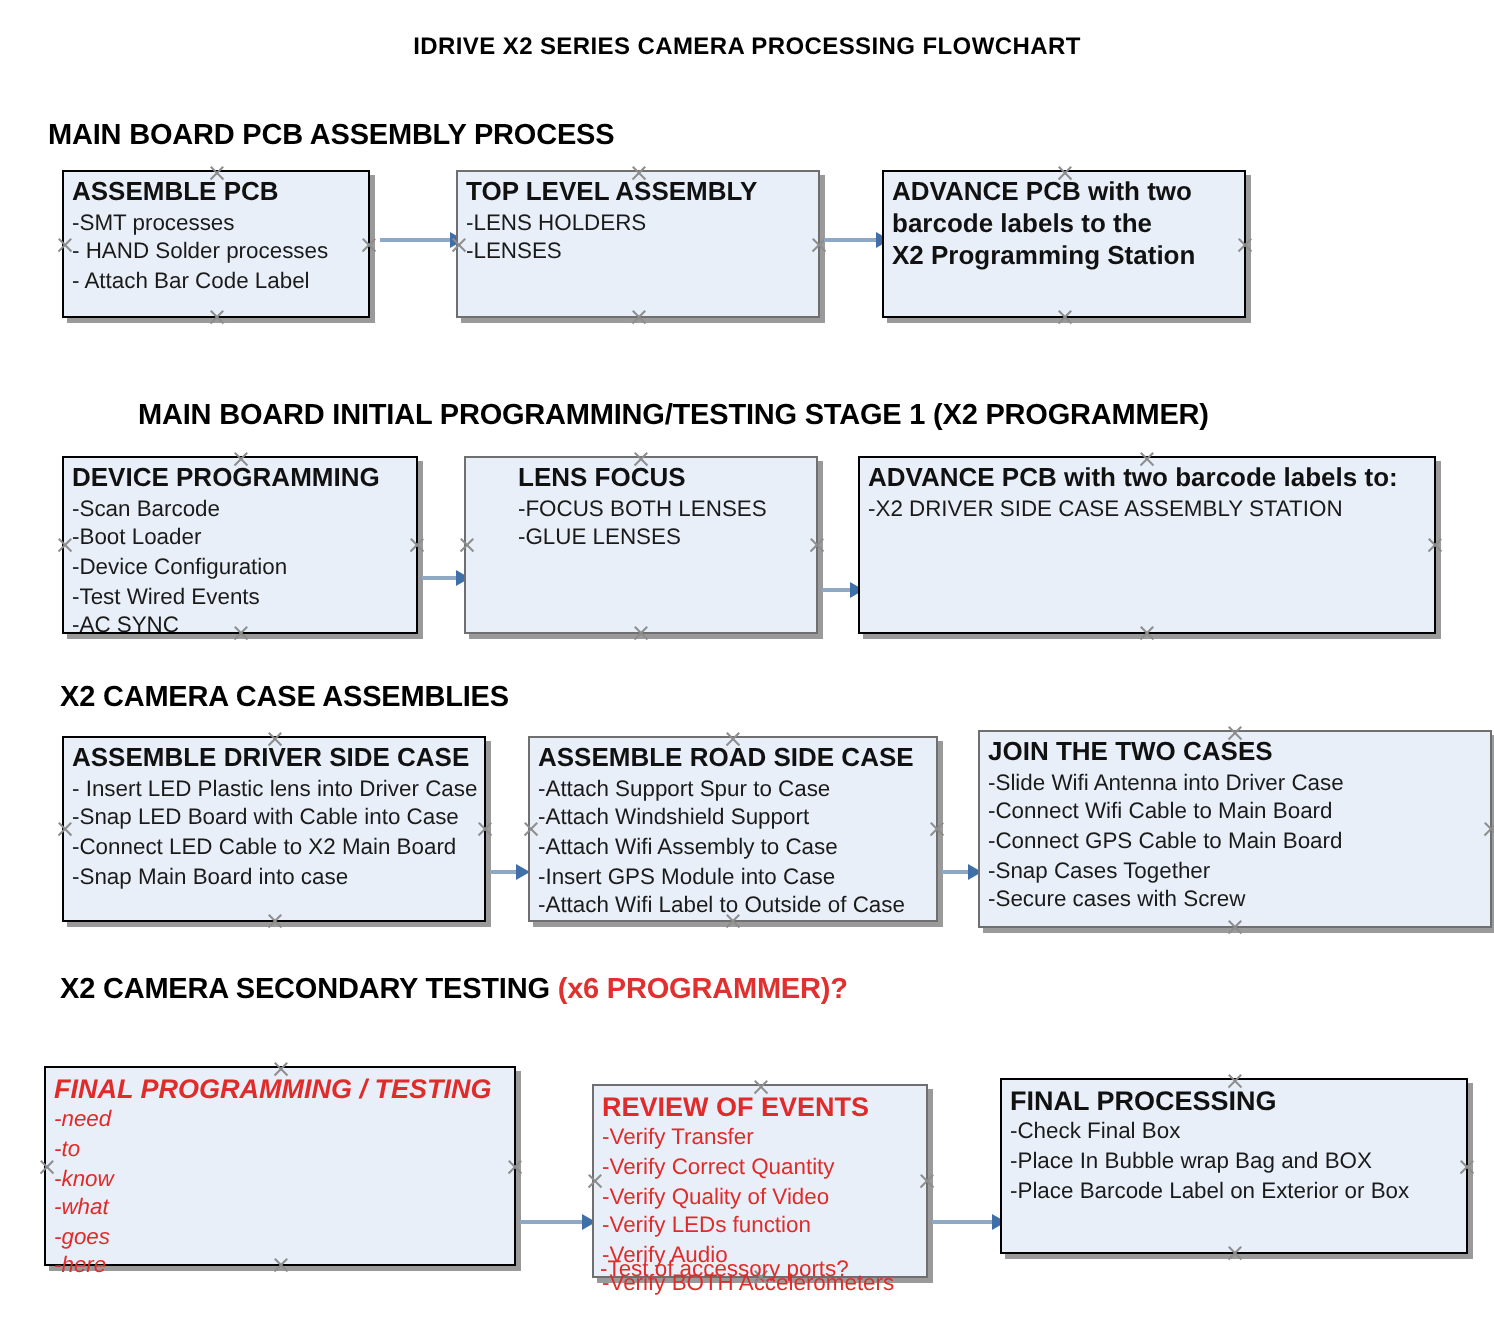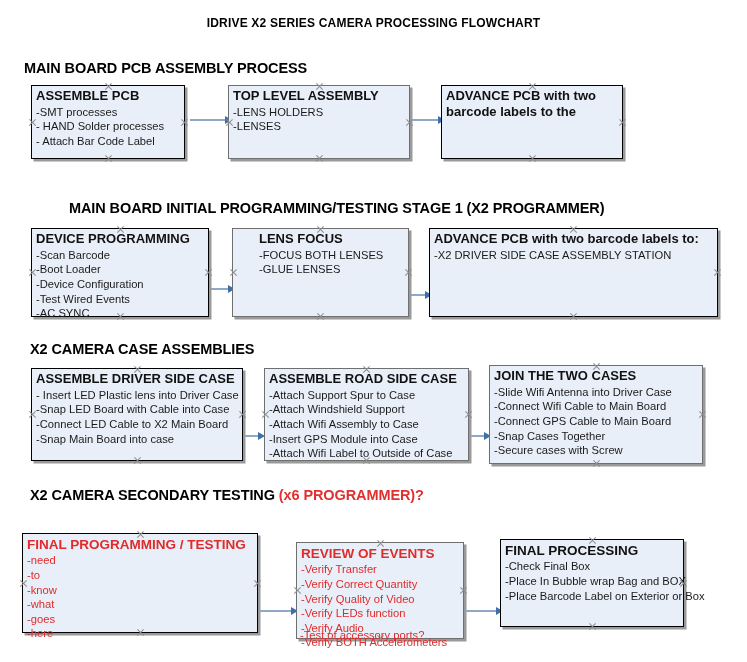--- a/index.html
+++ b/index.html
@@ -166,20 +166,21 @@
     <div class="handle" style="left:100%; top:50%;"></div>
   </div>
 
   <div class="conn" style="left:412px; top:119px; width:29px;"></div>
   <div class="arrowhead" style="left:438px; top:115.5px;"></div>
 
   <div class="box" style="left:441px; top:85px; width:182px; height:74px;">
     <div class="box-inner">
       <div class="box-title">ADVANCE PCB with two</div>
       <div class="box-title">barcode labels to the</div>
+      <div class="box-title"> X2 Programming Station</div>
     </div>
     <div class="handle" style="left:50%; top:0;"></div>
     <div class="handle" style="left:50%; top:100%;"></div>
     <div class="handle" style="left:100%; top:50%;"></div>
   </div>
 
   <div class="section-header" style="left:24px; top:200px;margin-left:45px;">
     <span>MAIN BOARD INITIAL PROGRAMMING/TESTING STAGE 1 (X2 PROGRAMMER)</span>
   </div>
 
@@ -258,39 +259,39 @@
     </div>
     <div class="handle" style="left:50%; top:0;"></div>
     <div class="handle" style="left:50%; top:100%;"></div>
     <div class="handle" style="left:0; top:50%;"></div>
     <div class="handle" style="left:100%; top:50%;"></div>
   </div>
 
   <div class="conn" style="left:471px; top:435px; width:17px;"></div>
   <div class="arrowhead" style="left:484px; top:431.5px;"></div>
 
-  <div class="box gray-border" style="left:489px; top:365px; width:214px; height:99px;">
+  <div class="box gray-border" style="left:489px; top:365px; width:257px; height:99px;">
     <div class="box-inner">
       <div class="box-title">JOIN THE TWO CASES</div>
       <div class="box-line">-Slide Wifi Antenna into Driver Case</div>
       <div class="box-line">-Connect Wifi Cable to Main Board</div>
       <div class="box-line">-Connect GPS Cable to Main Board</div>
       <div class="box-line">-Snap Cases Together</div>
       <div class="box-line">-Secure cases with Screw</div>
     </div>
     <div class="handle" style="left:50%; top:0;"></div>
     <div class="handle" style="left:50%; top:100%;"></div>
     <div class="handle" style="left:100%; top:50%;"></div>
   </div>
 
   <div class="section-header" style="left:30px; top:487px;">
     <span>X2 CAMERA SECONDARY TESTING </span><span class="accent">(x6 PROGRAMMER)?</span>
   </div>
 
-  <div class="box red" style="left:22px; top:533px; width:236px; height:100px;">
+  <div class="box red" style="left:22px; top:533px; width:236px; height:100px;font-style:italic;">
     <div class="box-inner">
       <div class="box-title big">FINAL PROGRAMMING / TESTING</div>
       <div class="box-line">-need</div>
       <div class="box-line">-to</div>
       <div class="box-line">-know</div>
       <div class="box-line">-what</div>
       <div class="box-line">-goes</div>
       <div class="box-line">-here</div>
     </div>
     <div class="handle" style="left:50%; top:0;"></div>
@@ -315,21 +316,21 @@
     <div class="handle" style="left:50%; top:0;"></div>
     <div class="handle" style="left:50%; top:100%;"></div>
     <div class="handle" style="left:0; top:50%;"></div>
     <div class="handle" style="left:100%; top:50%;"></div>
   </div>
   <div class="overflow-line" style="left:300px; top:628px;">-Test of accessory ports?</div>
 
   <div class="conn" style="left:466px; top:610px; width:34px;"></div>
   <div class="arrowhead" style="left:496px; top:606.5px;"></div>
 
-  <div class="box" style="left:500px; top:539px; width:184px; height:88px;">
+  <div class="box" style="left:500px; top:539px; width:234px; height:88px;">
     <div class="box-inner">
       <div class="box-title big">FINAL PROCESSING</div>
       <div class="box-line"> -Check Final Box</div>
       <div class="box-line">-Place In Bubble wrap Bag and BOX</div>
       <div class="box-line">-Place Barcode Label on Exterior or Box</div>
     </div>
     <div class="handle" style="left:50%; top:0;"></div>
     <div class="handle" style="left:50%; top:100%;"></div>
     <div class="handle" style="left:100%; top:50%;"></div>
   </div>

